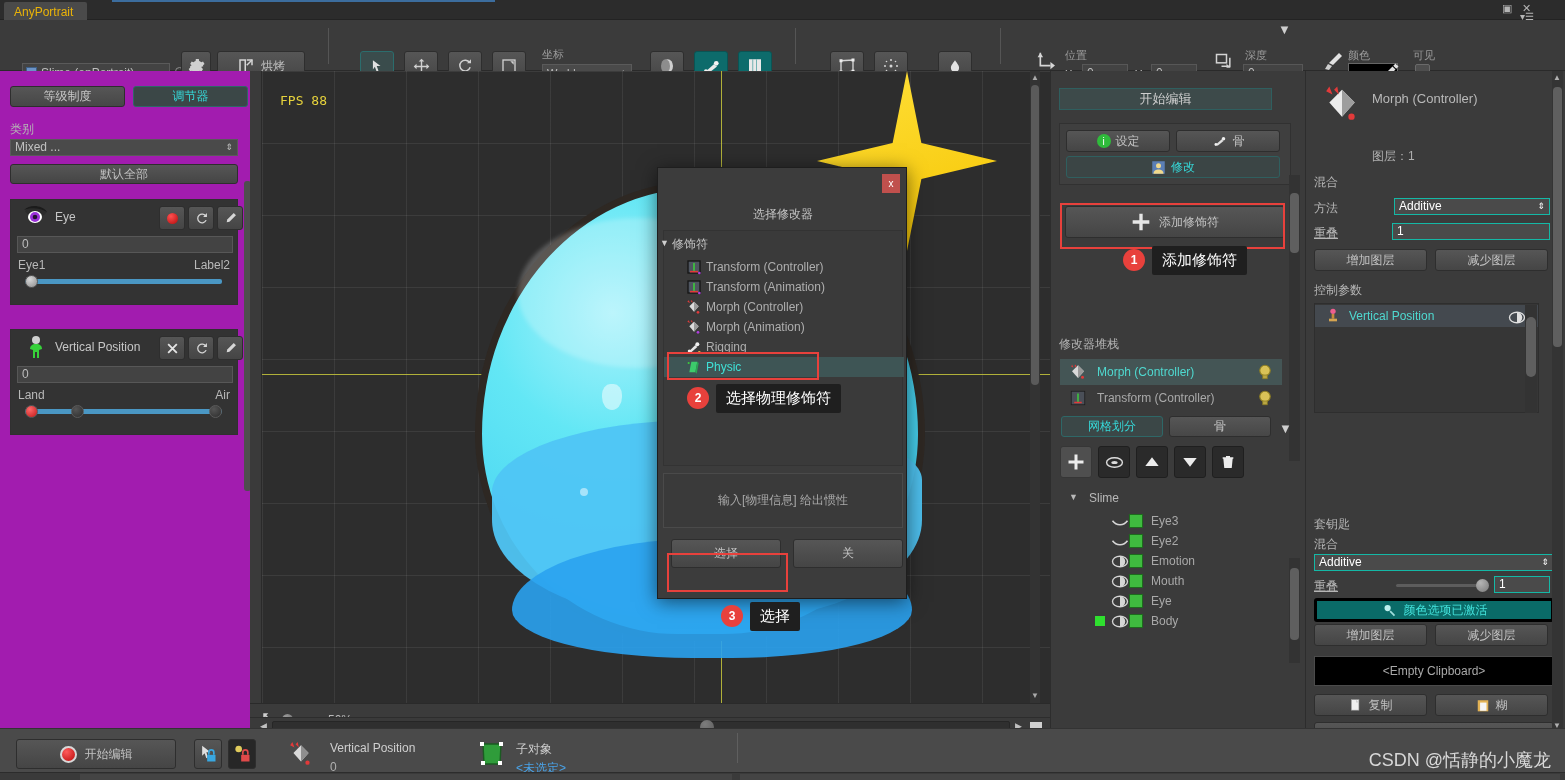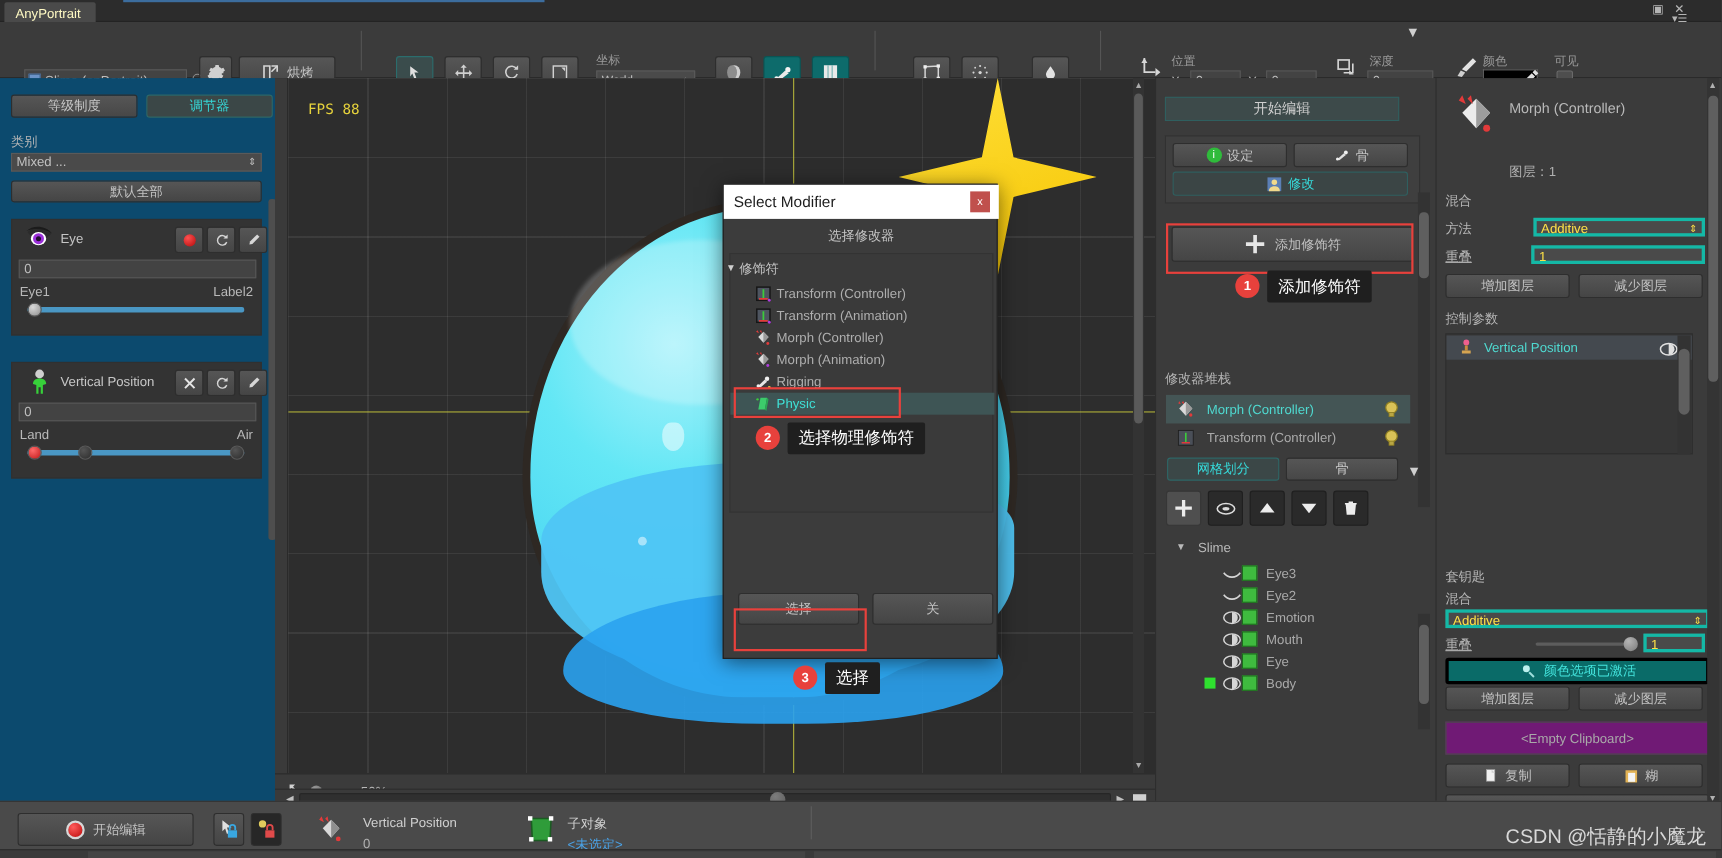--- a/index.html
+++ b/index.html
@@ -9,21 +9,21 @@
     font-family:"Liberation Sans", sans-serif; font-size:12px; color:#b8b8b8;
     background:#3c3c3c;
   }
   .app { position:absolute; inset:0; }
 
   
   .tabstrip { position:absolute; left:0; top:0; width:1565px; height:20px;
     background:#2c2c2c; border-bottom:1px solid #232323; }
   .tabstrip .tabaccent { position:absolute; left:112px; top:0; width:383px; height:2px; background:#3c6d9e; }
   .win-tab { position:absolute; left:4px; top:2px; height:18px; padding:2px 14px 12px 10px;
-    background:#4a4a4a; color:#fef9c3; font-size:12px; line-height:16px;
+    background:#4a4a4a; color:#eab308; font-size:12px; line-height:16px;
     border-top-left-radius:2px; border-top-right-radius:2px; }
   .win-ctl { position:absolute; top:2px; color:#b5b5b5; font-size:11px; }
   .win-ctl.a { left:1502px; } .win-ctl.b { left:1522px; }
   .win-ctl.c { left:1520px; top:11px; font-size:10px; }
 
   
   .toolbar { position:absolute; left:0; top:20px; width:1565px; height:51px;
     background:#3b3b3b; border-bottom:1px solid #2a2a2a; }
   .tb-sep { position:absolute; top:8px; width:1px; height:36px; background:#555; }
   .field-label { position:absolute; font-size:11px; color:#9b9b9b; }
@@ -55,21 +55,21 @@
 
   .num-field { background:#434343; border:1px solid #575757; color:#bdbdbd;
     font-size:12px; padding:1px 4px; line-height:15px; }
 
   .color-swatch { position:absolute; left:1348px; top:43px; width:50px; height:17px;
     background:#000; border-bottom:4px solid #fff; border-left:1px solid #666; border-top:1px solid #666; border-right:1px solid #666; }
   .vis-box { position:absolute; left:1415px; top:44px; width:15px; height:15px;
     background:#4e4e4e; border:1px solid #6a6a6a; border-radius:2px; }
 
   
-  .leftpanel { position:absolute; left:0; top:71px; width:250px; height:665px; background:#0c4a6e; }
+  .leftpanel { position:absolute; left:0; top:71px; width:250px; height:665px; background:#a21caf; }
   .lp-tabs { position:absolute; left:10px; top:15px; }
   .lp-tab { position:absolute; top:0; height:21px; width:115px; display:flex; align-items:center; justify-content:center;
     font-size:12px; border-radius:3px; }
   .lp-tab.a { left:0; background:linear-gradient(#565656,#474747); border:1px solid #2e2e2e; color:#c8c8c8; }
   .lp-tab.b { left:123px; background:#3b4747; border:1px solid #2e6767; color:#36d9d9; }
 
   .lp-sec { position:absolute; left:10px; font-size:12px; color:#b5b5b5; }
   .lp-select { position:absolute; left:10px; width:228px; height:17px; background:#4a4a4a;
     border:1px solid #5a5a5a; color:#c0c0c0; font-size:12px; padding:0 4px; line-height:15px; }
   .lp-select .arr { position:absolute; right:4px; top:0; font-size:9px; }
@@ -199,28 +199,28 @@
   .tree-eye { position:absolute; left:60px; top:3px; width:18px; height:14px; }
   .tree-mesh { position:absolute; left:78px; top:3px; width:14px; height:14px; background:#3fbb3f; border:1px solid #1d6b1d; }
 
   
   .rpanel { position:absolute; left:1305px; top:71px; width:260px; height:665px; background:#3b3b3b;
     border-left:1px solid #2d2d2d; }
   .rp-title { position:absolute; left:66px; top:20px; font-size:13px; color:#b9b9b9; }
   .rp-sub { position:absolute; left:66px; top:38px; font-size:12px; color:#b0b0b0;margin-top:39px; }
   .rp-btn { position:absolute; left:8px; width:240px; height:24px; }
   .rp-lbl { position:absolute; left:8px; font-size:12px; color:#b5b5b5; }
-  .rp-sel { position:absolute; height:17px; background:#4a4a4a; border:3px solid #14b8a6;
-    color:#fde047; font-size:12px; padding:0 4px; line-height:15px; }
+  .rp-sel { position:absolute; height:17px; background:#4a4a4a; border:1px solid #14b8a6;
+    color:#ffffff; font-size:12px; padding:0 4px; line-height:15px; }
   .rp-half { position:absolute; width:113px; height:22px; }
   .rp-listbox { position:absolute; left:8px; width:225px; background:#363636; border:1px solid #2e2e2e; }
   .rp-listrow { position:absolute; left:0; width:223px; height:22px; background:#44494f; color:#4fd9d0;
     font-size:12px; padding-left:34px; line-height:22px; }
   .teal-btn { background:#0a6b68; border:3px solid #000000; color:#43e3dc; }
-  .empty-clip { position:absolute; left:8px; width:240px; height:30px; background:#701a75;
+  .empty-clip { position:absolute; left:8px; width:240px; height:30px; background:#000000;
     border:1px solid #4b4b4b; display:flex; align-items:center; justify-content:center; font-size:12px; color:#a9a9a9; }
 
   
   .statusbar { position:absolute; left:0; top:728px; width:1565px; height:52px; background:#4a4a4a;
     border-top:1px solid #333; }
   .start-btn { position:absolute; left:16px; top:10px; width:160px; height:30px; gap:8px; }
   .red-dot { width:17px; height:17px; border-radius:50%;
     background:radial-gradient(circle at 35% 30%,#ff5b5b,#bb0b0b); border:2px solid #d8d8d8; }
   .sb-icon { position:absolute; top:10px; width:28px; height:30px; }
   .sb-lab { position:absolute; font-size:12px; color:#cfcfcf; }
@@ -782,21 +782,20 @@
     </div>
 
     <div class="scroll-mini" style="left:246px; top:0px; height:665px; background:#343434;">
       <div class="th" style="top:16px; height:260px;"></div>
       <div style="position:absolute; left:1px; top:2px; color:#b0b0b0; font-size:8px;">▲</div>
       <div style="position:absolute; left:1px; top:650px; color:#b0b0b0; font-size:8px;">▼</div>
     </div>
   </div>
 
   <div class="modal">
-    <div class="modal-title">Select Modifier</div>
     <div class="modal-close">x</div>
     <div class="modal-sub">选择修改器</div>
 
     <div class="modal-list">
       <div class="ml-head">
         <span class="tri">▼</span>
         <span>修饰符</span>
       </div>
 
       <div class="ml-item" style="top:26px;">
@@ -859,20 +858,21 @@
           <svg width="16" height="16" viewBox="0 0 24 24">
               <path fill="#3ccb6b" d="M8 4h9l-3 16H5z"></path>
               <path fill="#2aa853" d="M17 4l2 2-3 16-2-2z"></path>
               <circle cx="4" cy="6" r="1.6" fill="#3ccb3c"></circle>
             </svg>
         </span>
         <span>Physic</span>
       </div>
     </div>
 
+    <div class="modal-note">输入[物理信息] 给出惯性</div>
     <div class="btn modal-btn ok">选择</div>
     <div class="btn modal-btn cancel">关</div>
   </div>
 
   <div class="redbox" style="left:1060px; top:203px; width:225px; height:46px;"></div>
   <div class="badge" style="left:1123px; top:249px;">1</div>
   <div class="tip" style="left:1152px; top:246px;">添加修饰符</div>
 
   <div class="redbox" style="left:667px; top:352px; width:152px; height:28px;"></div>
   <div class="badge" style="left:687px; top:387px;">2</div>

